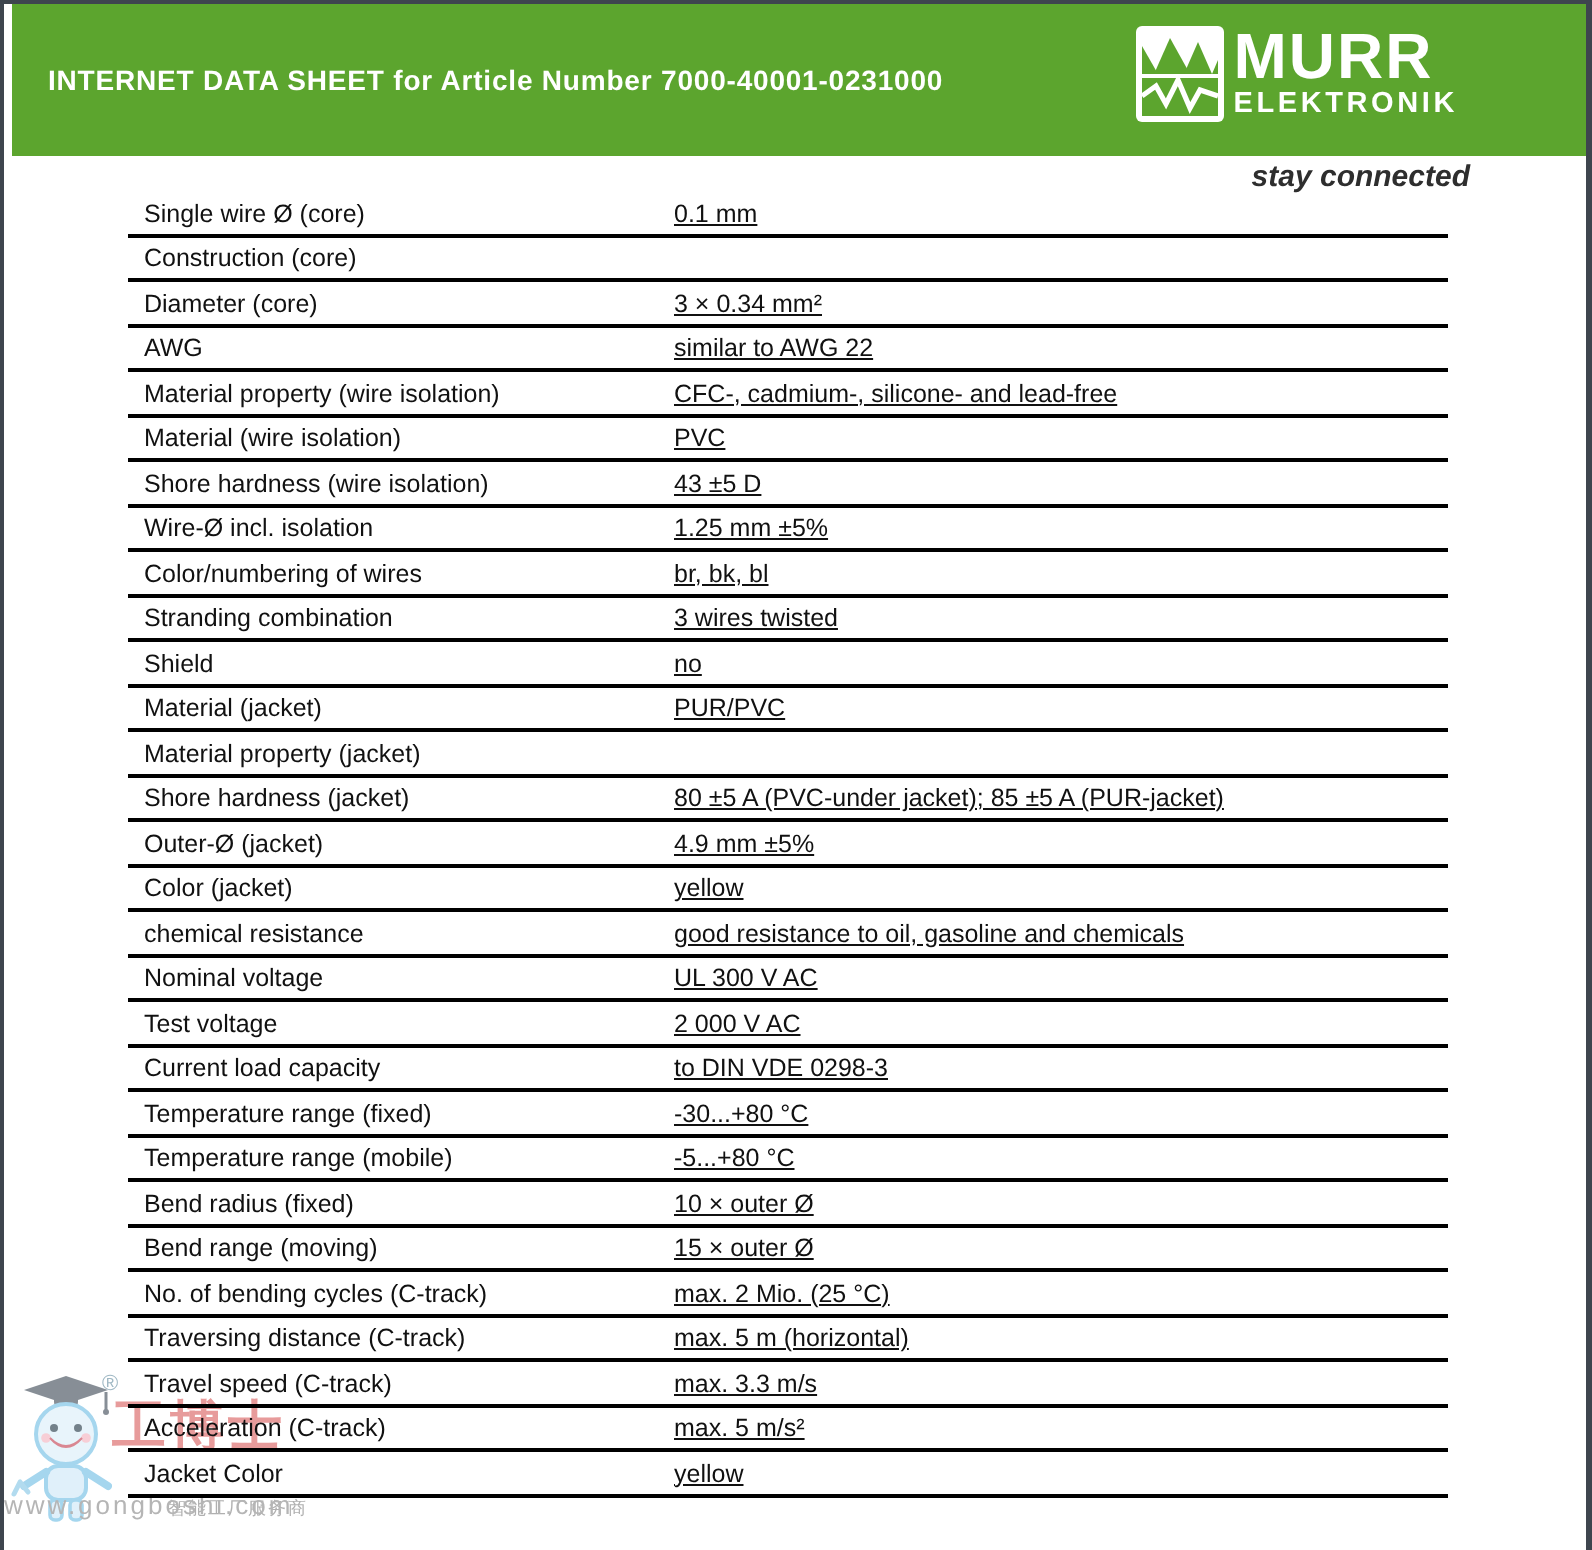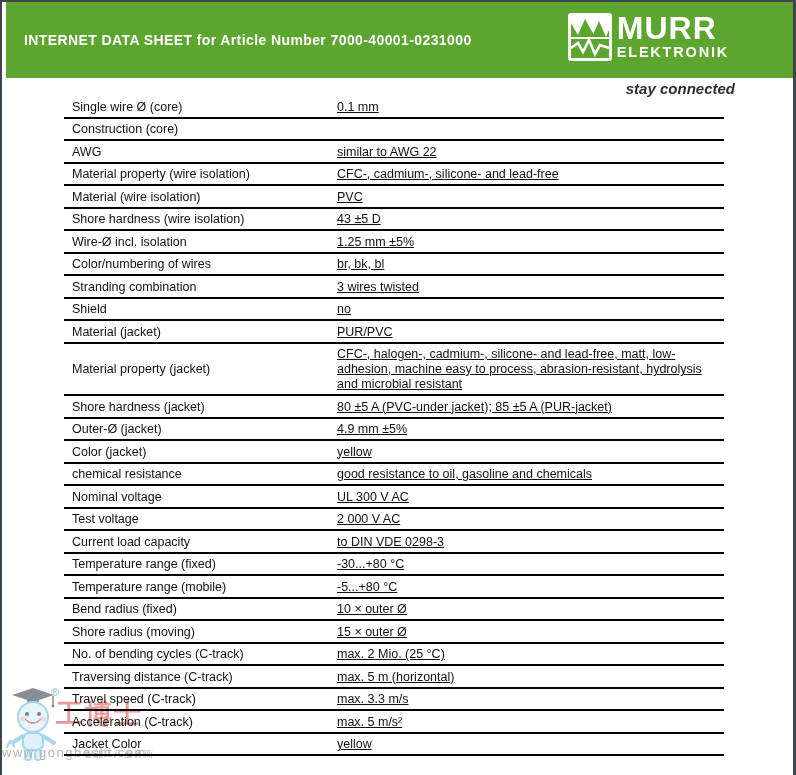--- a/index.html
+++ b/index.html
@@ -166,20 +166,24 @@
 
     <div class="spec-row">
       <div class="spec-label">Single wire Ø (core)</div>
       <div class="spec-value">0.1 mm</div>
     </div>
 
     <div class="spec-row">
       <div class="spec-label">Construction (core)</div>
     </div>
 
+    <div class="spec-row">
+      <div class="spec-label">Diameter (core)</div>
+      <div class="spec-value">3 × 0.34 mm²</div>
+    </div>
 
     <div class="spec-row">
       <div class="spec-label">AWG</div>
       <div class="spec-value">similar to AWG 22</div>
     </div>
 
     <div class="spec-row">
       <div class="spec-label">Material property (wire isolation)</div>
       <div class="spec-value">CFC-, cadmium-, silicone- and lead-free</div>
     </div>
@@ -214,21 +218,20 @@
       <div class="spec-value">no</div>
     </div>
 
     <div class="spec-row">
       <div class="spec-label">Material (jacket)</div>
       <div class="spec-value">PUR/PVC</div>
     </div>
 
     <div class="spec-row">
       <div class="spec-label">Material property (jacket)</div>
-      <div class="spec-value">CFC-, halogen-, cadmium-, silicone- and lead-free, matt, low-adhesion, machine easy to process, abrasion-resistant, hydrolysis and microbial resistant</div>
     </div>
 
     <div class="spec-row">
       <div class="spec-label">Shore hardness (jacket)</div>
       <div class="spec-value">80 ±5 A (PVC-under jacket); 85 ±5 A (PUR-jacket)</div>
     </div>
 
     <div class="spec-row">
       <div class="spec-label">Outer-Ø (jacket)</div>
       <div class="spec-value">4.9 mm ±5%</div>
@@ -268,21 +271,21 @@
       <div class="spec-label">Temperature range (mobile)</div>
       <div class="spec-value">-5...+80 °C</div>
     </div>
 
     <div class="spec-row">
       <div class="spec-label">Bend radius (fixed)</div>
       <div class="spec-value">10 × outer Ø</div>
     </div>
 
     <div class="spec-row">
-      <div class="spec-label">Shore radius (moving)</div>
+      <div class="spec-label">Bend range (moving)</div>
       <div class="spec-value">15 × outer Ø</div>
     </div>
 
     <div class="spec-row">
       <div class="spec-label">No. of bending cycles (C-track)</div>
       <div class="spec-value">max. 2 Mio. (25 °C)</div>
     </div>
 
     <div class="spec-row">
       <div class="spec-label">Traversing distance (C-track)</div>

